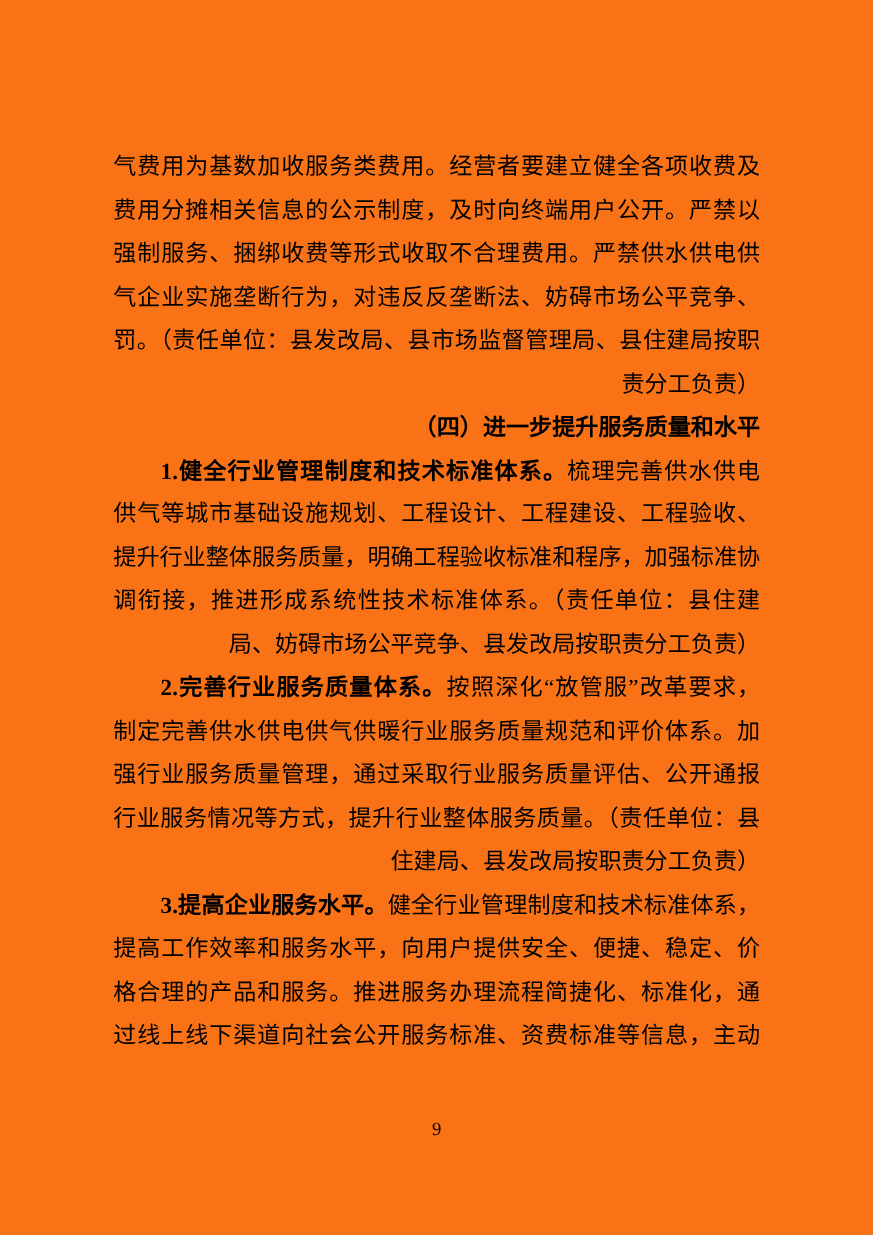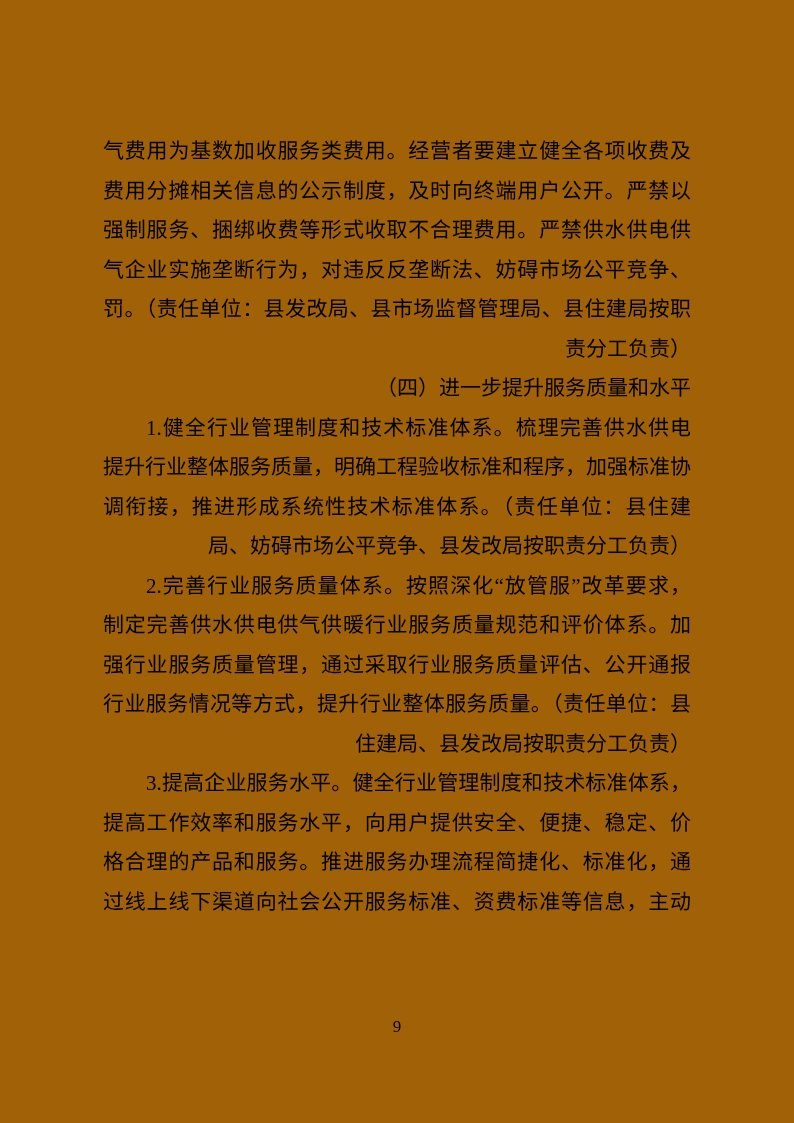--- a/index.html
+++ b/index.html
@@ -4,21 +4,21 @@
 <style>
   html, body {
     margin: 0;
     padding: 0;
     background: #ffffff;
   }
   .page {
     position: relative;
     width: 794px;
     height: 1123px;
-    background: #a16207;
+    background: #f97316;
     color: #000000;
     font-family: "Liberation Serif", "DejaVu Serif", serif;
     overflow: hidden;
   }
   .doc-body {
     position: absolute;
     left: 103px;
     top: 132px;
     width: 588px;
   }
@@ -33,21 +33,21 @@
   .tline.just {
     white-space: normal;
     text-align: justify;
     text-align-last: justify;
     text-justify: inter-character;
   }
   .tline.indent {
     text-indent: 43px;
   }
   .tline .b {
-    font-weight: normal;
+    font-weight: bold;
     margin-top: 38px;
   }
   .page-footer {
     position: absolute;
     left: 0;
     top: 1016px;
     width: 794px;
     text-align: center;
     font-size: 17px;
     line-height: 22px;
@@ -61,20 +61,21 @@
   <div class="doc-body">
 
   <div class="tline just"><span>气费用为基数加收服务类费用。经营者要建立健全各项收费及</span></div>
       <div class="tline just"><span>费用分摊相关信息的公示制度，及时向终端用户公开。严禁以</span></div>
       <div class="tline just"><span>强制服务、捆绑收费等形式收取不合理费用。严禁供水供电供</span></div>
       <div class="tline just"><span>气企业实施垄断行为，对违反反垄断法、妨碍市场公平竞争、</span></div>
       <div class="tline just"><span>罚。（责任单位：县发改局、县市场监督管理局、县住建局按职</span></div>
       <div class="tline"><span>责分工负责）</span></div>
       <div class="tline indent"><span class="b">（四）进一步提升服务质量和水平</span></div>
       <div class="tline indent just"><span class="b">1.健全行业管理制度和技术标准体系。</span><span>梳理完善供水供电</span></div>
+      <div class="tline just"><span>供气等城市基础设施规划、工程设计、工程建设、工程验收、</span></div>
       <div class="tline just"><span>提升行业整体服务质量，明确工程验收标准和程序，加强标准协</span></div>
       <div class="tline just"><span>调衔接，推进形成系统性技术标准体系。（责任单位：县住建</span></div>
       <div class="tline"><span>局、妨碍市场公平竞争、县发改局按职责分工负责）</span></div>
       <div class="tline indent just"><span class="b">2.完善行业服务质量体系。</span><span>按照深化“放管服”改革要求，</span></div>
       <div class="tline just"><span>制定完善供水供电供气供暖行业服务质量规范和评价体系。加</span></div>
       <div class="tline just"><span>强行业服务质量管理，通过采取行业服务质量评估、公开通报</span></div>
       <div class="tline just"><span>行业服务情况等方式，提升行业整体服务质量。（责任单位：县</span></div>
       <div class="tline"><span>住建局、县发改局按职责分工负责）</span></div>
       <div class="tline indent just"><span class="b">3.提高企业服务水平。</span><span>健全行业管理制度和技术标准体系，</span></div>
       <div class="tline just"><span>提高工作效率和服务水平，向用户提供安全、便捷、稳定、价</span></div>

